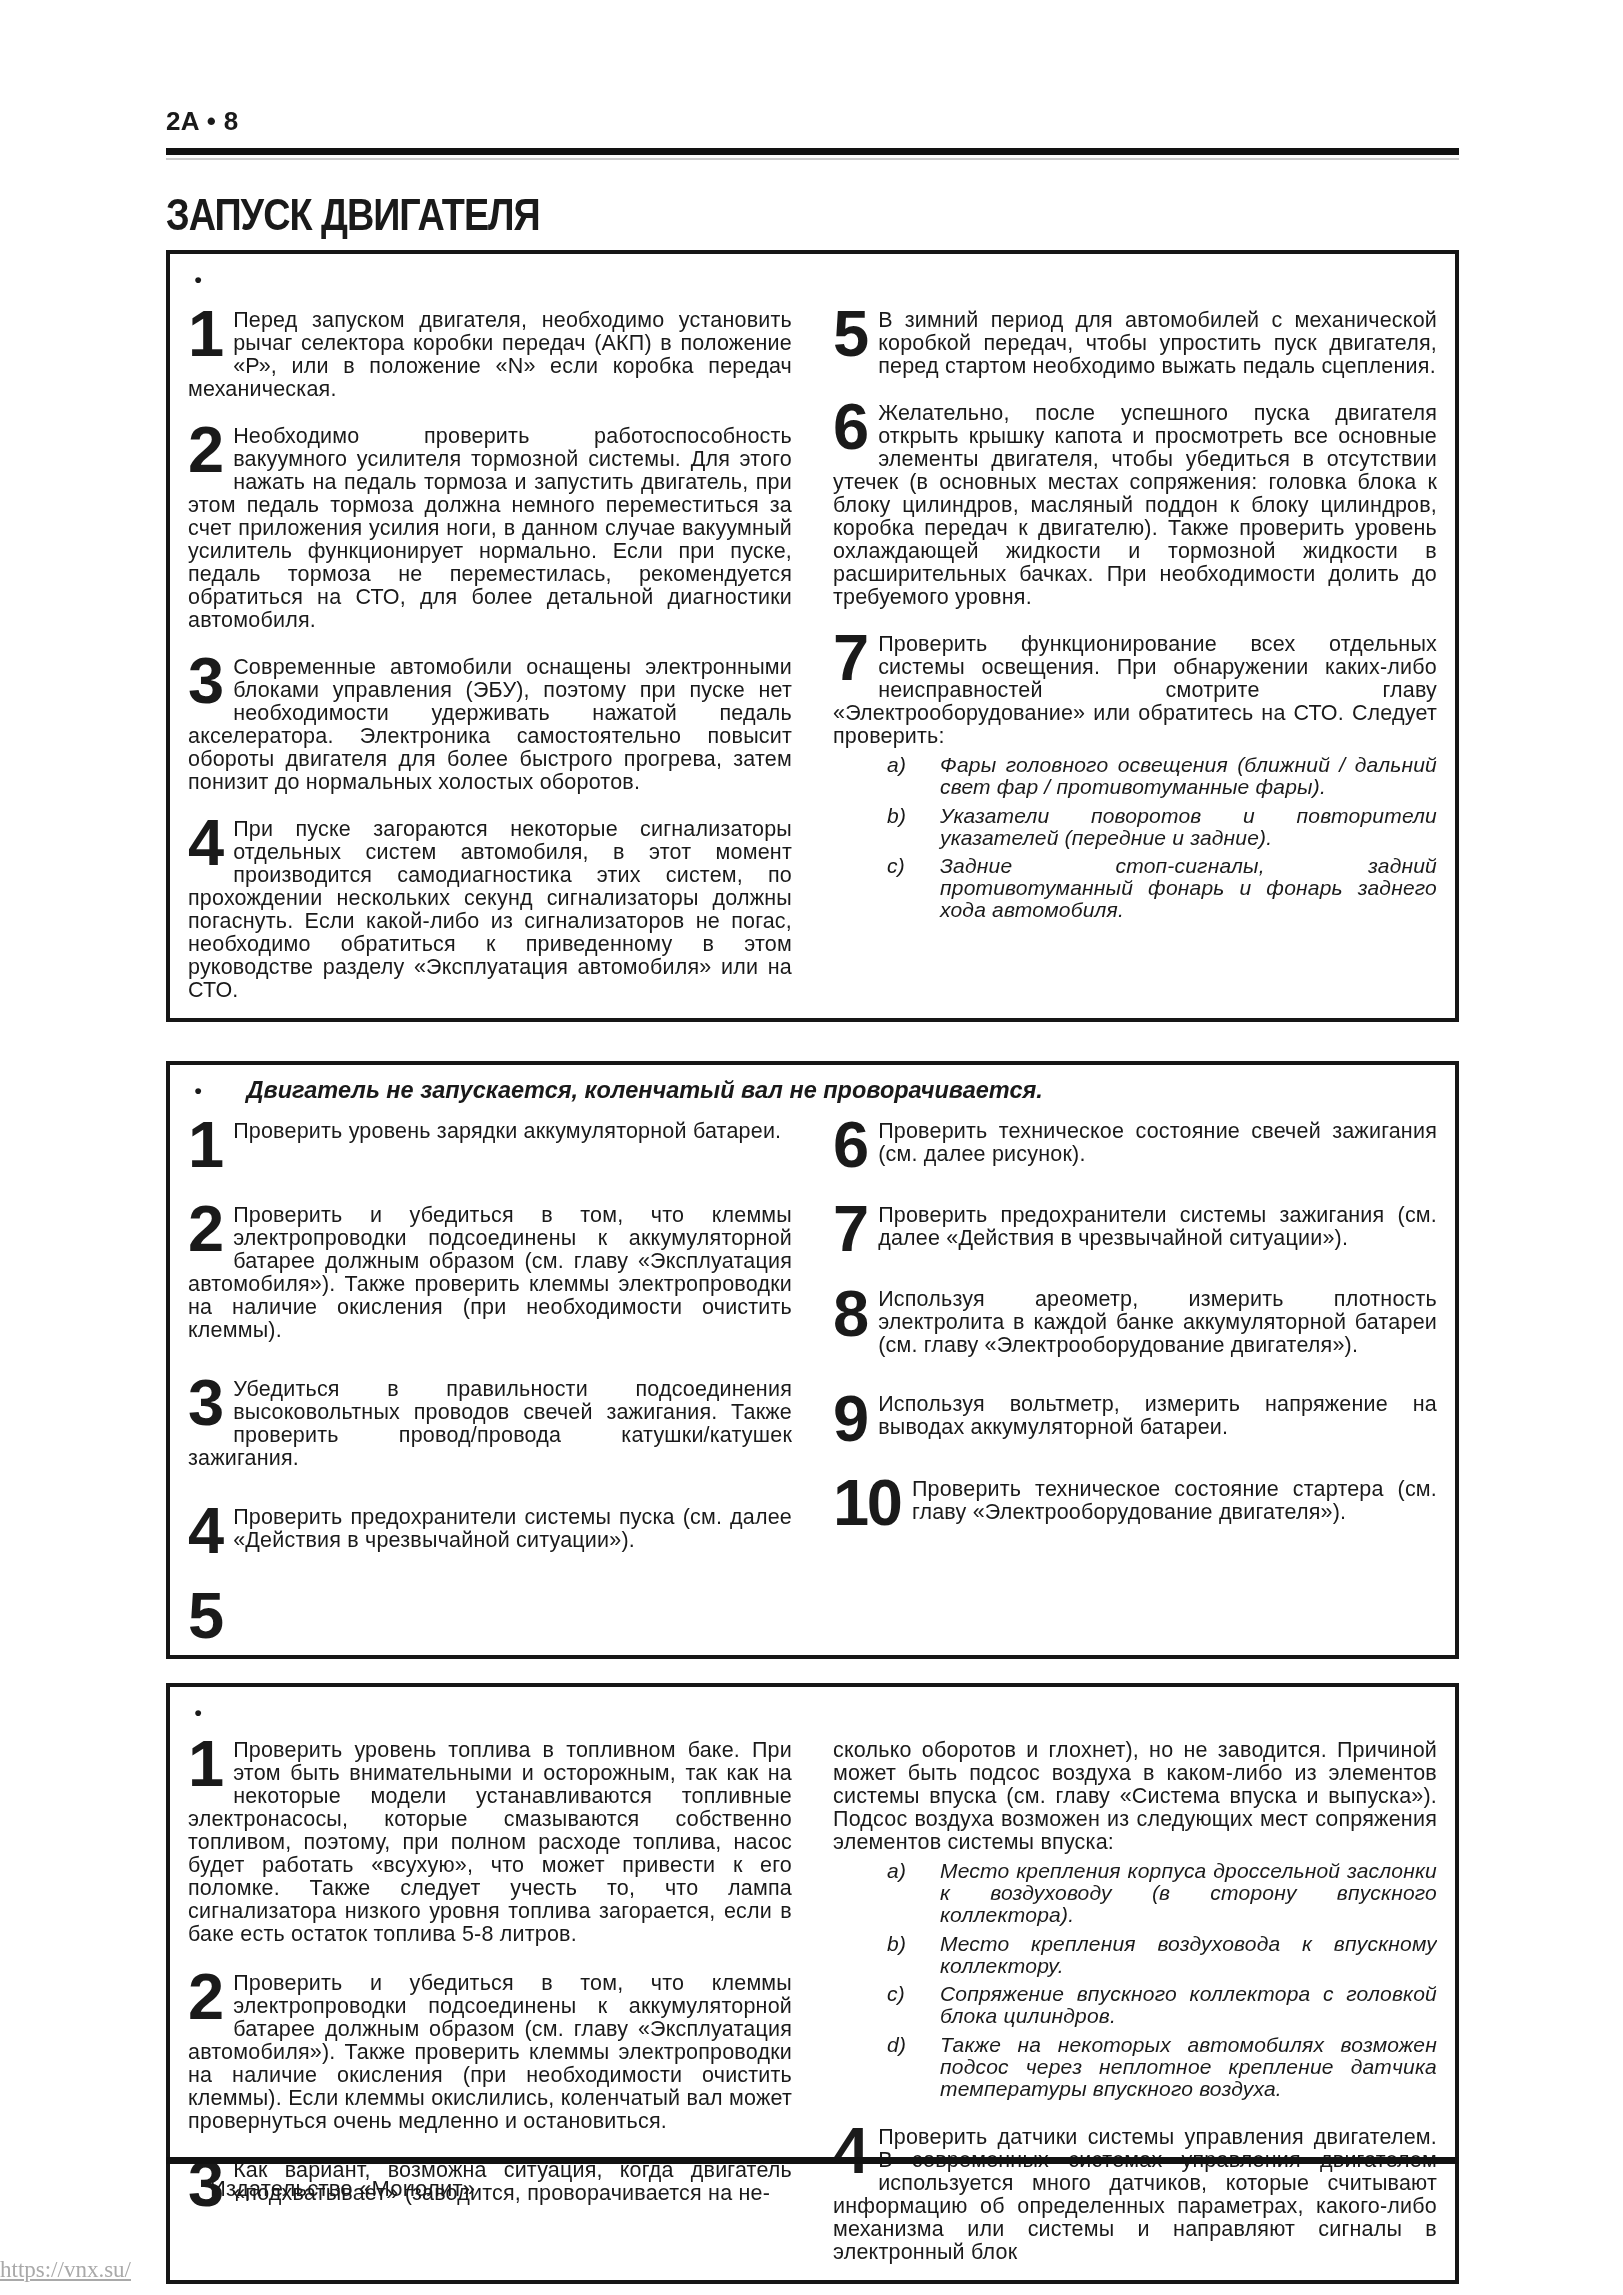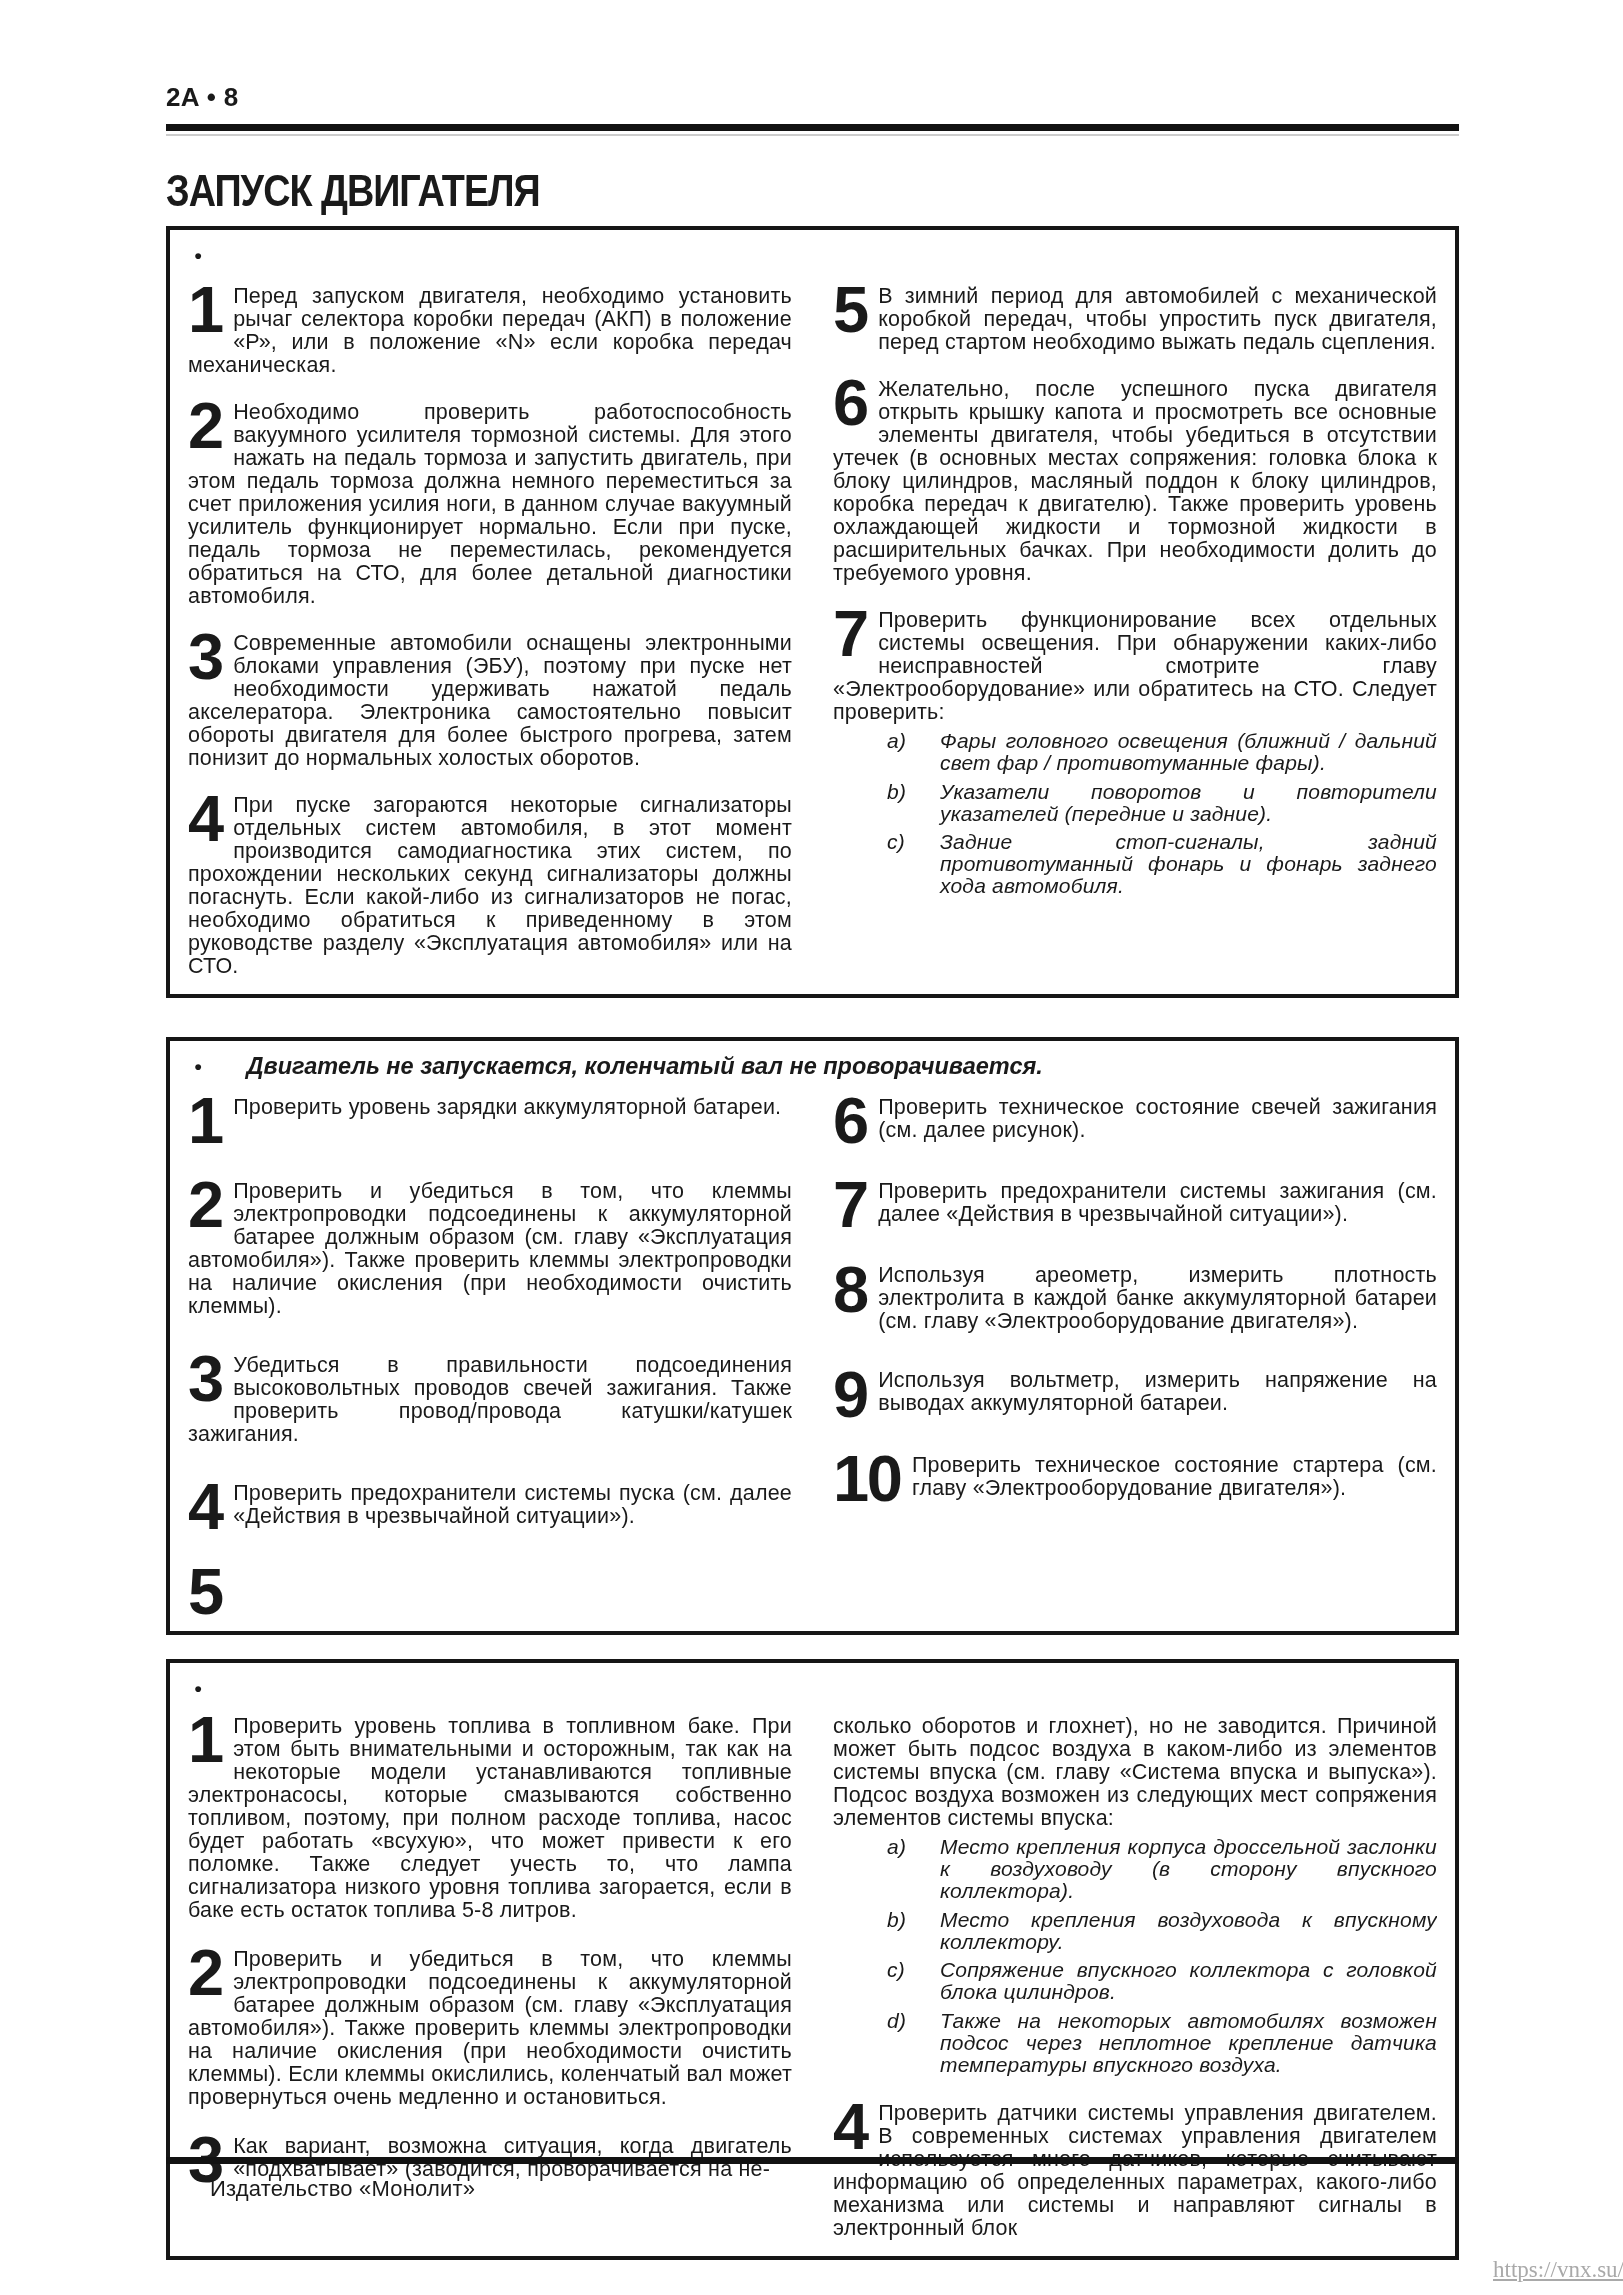--- a/index.html
+++ b/index.html
@@ -11,21 +11,21 @@
     overflow: hidden;
     position: relative;
   }
   .content {
     position: absolute;
     left: 166px; top: 0;
     width: 1293px;
   }
   
   .hdr {
-    padding-top: 82px;
+    padding-top: 106px;
     display: flex;
     justify-content: space-between;
     align-items: flex-end;
   }
   .hdr-code { font-size: 26px; font-weight: 700; letter-spacing: 0.4px; }
   .hdr-title { font-size: 25px; font-weight: 700; letter-spacing: -0.2px; }
   .hdr-rule { margin-top: 10.6px; height: 7.3px; background: #121212; }
   .hdr-rule-thin { margin-top: 3.2px; height: 1.6px; background: #cccccc; }
   
   .page-title {
@@ -100,21 +100,21 @@
     position: absolute;
     left: 166px; top: 2176px;
     font-size: 22px;
     letter-spacing: 0.2px;
     padding-left: 44px;
   }
   .watermark {
     position: absolute;
     left: 0; width: 1624px;
     top: 2257px;
-    text-align: right;
+    text-align: left;
     font-family: "Liberation Serif", "DejaVu Serif", serif;
     font-size: 23px;
     color: #a9a9a9;
   }
   .watermark a { color: #a9a9a9; text-decoration: underline; cursor: pointer; }
 </style>
 </head>
 <body>
 
 <div class="content">

